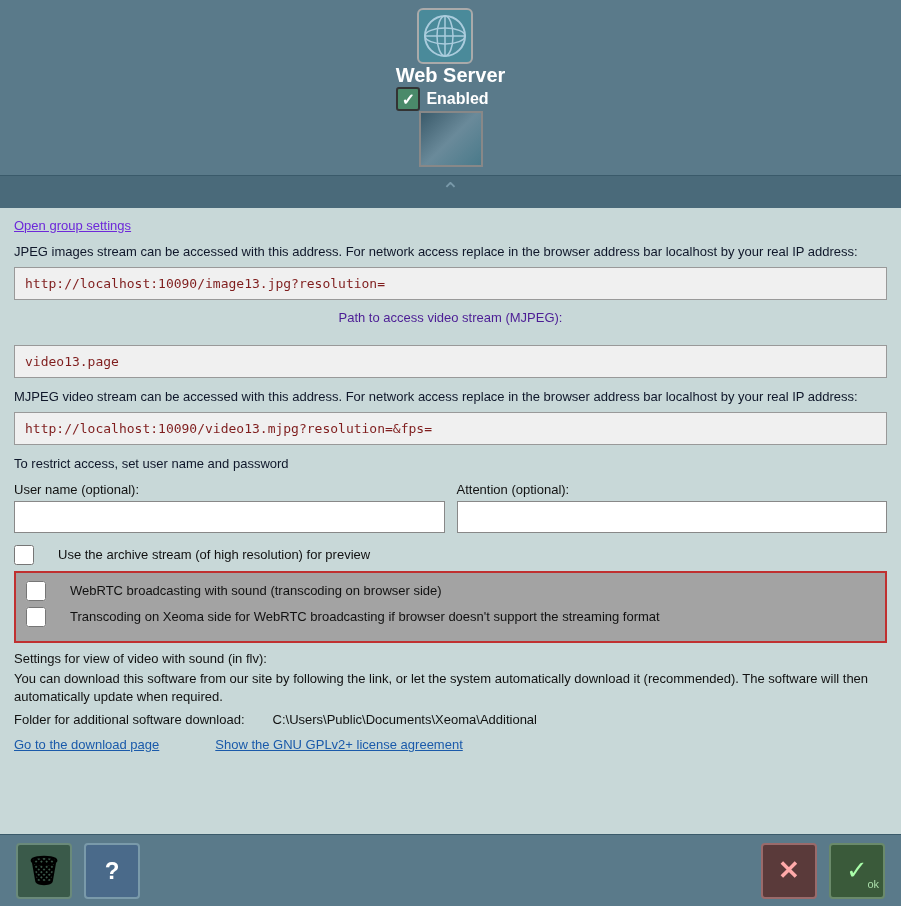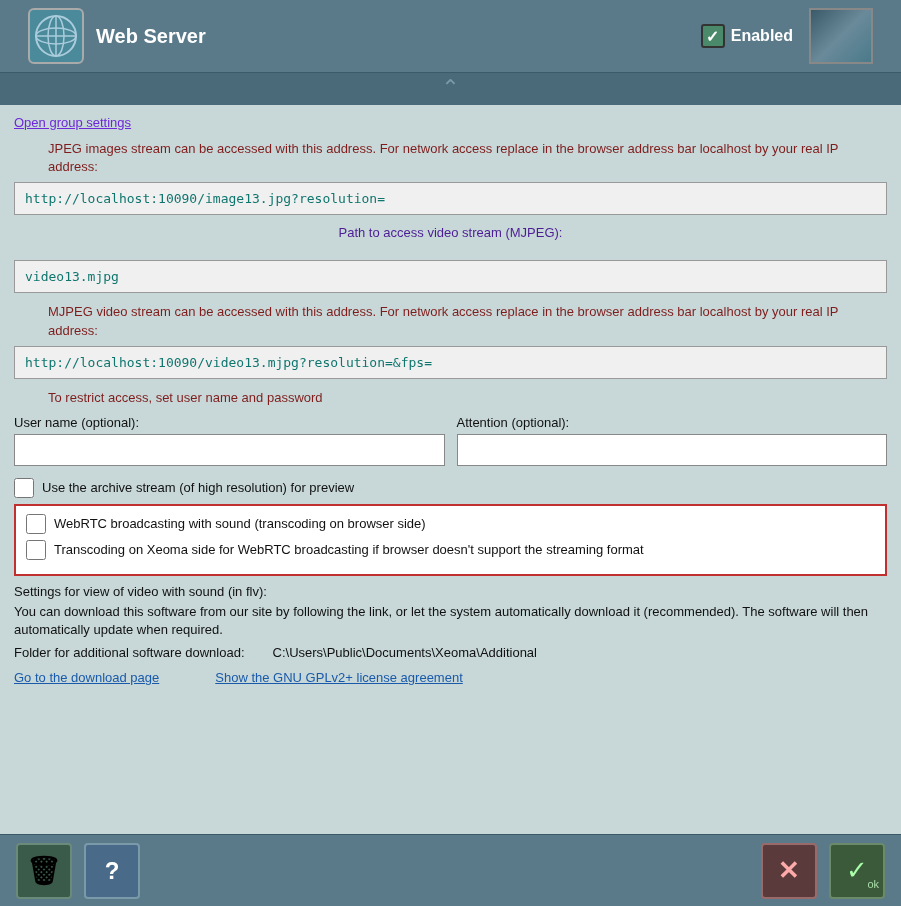--- a/index.html
+++ b/index.html
@@ -15,20 +15,21 @@
     }
 
     
     .header {
       background: #5a7a8a;
       display: flex;
       align-items: center;
       padding: 8px 28px;
       border-bottom: 1px solid #3a5a6a;
       position: relative;
+      flex-direction: column;
     }
     .header-logo {
       width: 56px;
       height: 56px;
       background: #4a8a9a;
       border: 2px solid #aaa;
       border-radius: 6px;
       display: flex;
       align-items: center;
       justify-content: center;
@@ -83,32 +84,31 @@
     .open-group-settings {
       color: #6d28d9;
       text-decoration: underline;
       cursor: pointer;
       font-size: 13px;
       display: block;
       margin-bottom: 10px;
     }
     .info-text {
       font-size: 13px;
-      color: #7f1d1d;
+      color: #0f172a;
       margin-bottom: 6px;
       line-height: 1.4;
-      margin-left: 34px;
     }
     .url-field {
       width: 100%;
       background: #f0f0f0;
       border: 1px solid #999;
       padding: 8px 10px;
       font-size: 13px;
-      color: #0f766e;
+      color: #7f1d1d;
       margin-bottom: 10px;
       font-family: monospace;
     }
     .section-label {
       font-size: 13px;
       color: #4c1d95;
       margin-bottom: 20px;
       text-align: center;
     }
     .credentials-row {
@@ -130,39 +130,39 @@
       width: 100%;
       background: #fff;
       border: 1px solid #888;
       padding: 6px 8px;
       font-size: 13px;
       height: 32px;
     }
     .checkbox-row {
       display: flex;
       align-items: center;
-      gap: 8px;
+      gap: 24px;
       margin-bottom: 6px;
     }
     .checkbox-row input[type="checkbox"] {
       width: 20px;
       height: 20px;
       cursor: pointer;
       accent-color: #4a6a8a;
     }
     .checkbox-row label {
       font-size: 13px;
       color: #111;
       cursor: pointer;
     }
     .webrtc-group {
       border: 2px solid #c03030;
       padding: 8px 10px;
       margin-bottom: 8px;
-      background: #ffffff;
+      background: #a3a3a3;
     }
     .section-title {
       font-size: 13px;
       color: #111;
       margin-top: 6px;
       margin-bottom: 4px;
     }
     .attention-text {
       font-size: 13px;
       color: #111;
@@ -312,21 +312,21 @@
 </div>
 
 <div class="content">
 
   <a class="open-group-settings">Open group settings</a>
 
   <p class="info-text">JPEG images stream can be accessed with this address. For network access replace in the browser address bar localhost by your real IP address:</p>
   <div class="url-field">http://localhost:10090/image13.jpg?resolution=</div>
 
   <p class="section-label">Path to access video stream (MJPEG):</p>
-  <div class="url-field">video13.mjpg</div>
+  <div class="url-field">video13.page</div>
 
   <p class="info-text">MJPEG video stream can be accessed with this address. For network access replace in the browser address bar localhost by your real IP address:</p>
   <div class="url-field">http://localhost:10090/video13.mjpg?resolution=&amp;fps=</div>
 
   <p class="info-text">To restrict access, set user name and password</p>
 
   <div class="credentials-row">
     <div class="credentials-col">
       <label>User name (optional):</label>
       <input type="text" style="">

